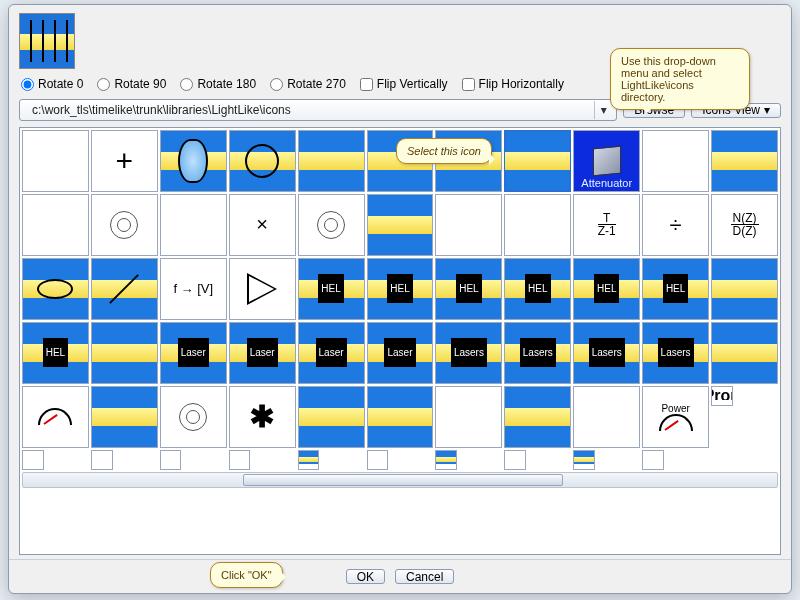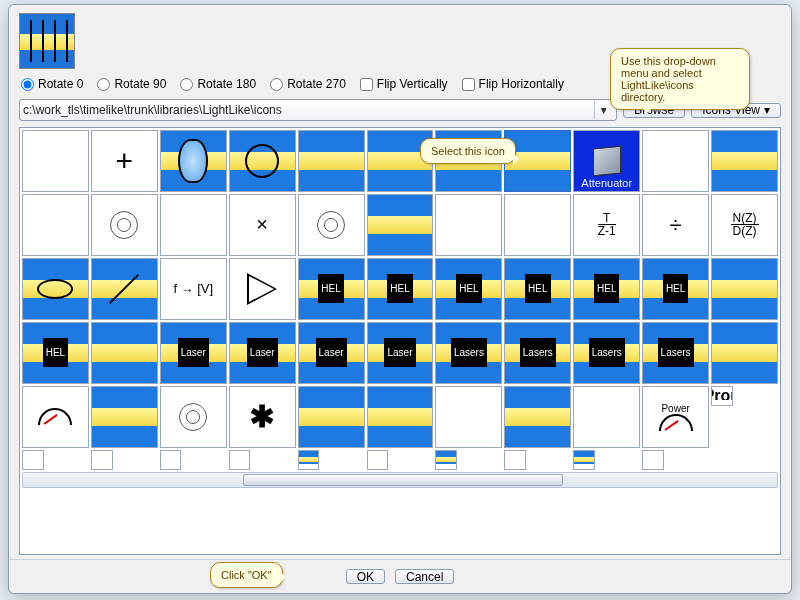--- a/index.html
+++ b/index.html
@@ -13,21 +13,21 @@
   .preview-row { display: flex; align-items: center; gap: 10px; }
   .preview-icon { width: 56px; height: 56px; background: #1e72d8; border: 1px solid #888; position: relative; overflow: hidden; }
   .preview-icon::before { content:""; position:absolute; left:0; right:0; top:20px; height:16px; background: linear-gradient(#fff89a,#f4d94a); }
   .preview-icon .wave { position:absolute; top:6px; bottom:6px; width:2px; background:#000; }
   .preview-icon .w1{left:10px} .preview-icon .w2{left:22px} .preview-icon .w3{left:34px} .preview-icon .w4{left:46px}
   .path-label { color: #222; }
   .opts-row { display: flex; align-items: center; gap: 14px; padding: 2px 0 2px 2px; }
   .radio, .check { display: inline-flex; align-items: center; gap: 4px; }
   .radio input, .check input { margin:0; }
   .dir-row { display: flex; align-items: center; gap: 6px; }
-  .combo { flex:1; display:flex; align-items:center; border:1px solid #8a9bb2; background: linear-gradient(#fff,#eef1f6); height:22px; border-radius:3px; padding:0 4px 0 3px;justify-content:space-between; }
+  .combo { flex:1; display:flex; align-items:center; border:1px solid #8a9bb2; background: linear-gradient(#fff,#eef1f6); height:22px; border-radius:3px; padding:0 4px 0 12px;justify-content:space-between; }
   .combo .txt { flex:1; color:#222; white-space:nowrap; overflow:hidden; }
   .combo .dd { width:18px; height:18px; border-left:1px solid #b8c2d2; display:flex; align-items:center; justify-content:center; color:#333; }
   .btn { height:15px; padding:0 10px; border:1px solid #8a9bb2; border-radius:3px; background:linear-gradient(#fdfdfe,#e3e8f0); display:inline-flex; align-items:center; gap:4px; cursor:default; }
   .grid-wrap { border:1px solid #8a9bb2; background:#fff; flex:1; overflow:hidden; padding:2px; }
   .grid { display:grid; grid-template-columns: repeat(11, 1fr); gap:2px; }
   .cell { aspect-ratio: 1.08/1; border:1px solid #9aa7bb; background:#fff; display:flex; align-items:center; justify-content:center; overflow:hidden; position:relative; font-size:10px; text-align:center; }
   .cell.blue { background:#1e7ae0; }
   .cell.blue::before { content:""; position:absolute; left:0; right:0; top:35%; height:30%; background:linear-gradient(#fff89a,#f4d94a); }
   .cell .txt { position:relative; z-index:2; background:#000; color:#fff; padding:9px 3px; font-size:10px; }
   .cell .wtxt { position:relative; z-index:2; color:#000; font-size:13px; }
@@ -300,14 +300,14 @@
     <div class="btn">
         <span>OK</span>
       </div>
     <div class="btn">
         <span>Cancel</span>
       </div>
   </div>
 </div>
 
 <div class="callout tail-bl" style="left:610px; top:48px; width:140px;">Use this drop-down menu and select LightLike\icons directory.</div>
-<div class="callout tail-tr" style="left:420px; top:138px;">Select this icon</div>
+<div class="callout tail-tr" style="left:396px; top:138px;font-style:italic;">Select this icon</div>
 <div class="callout tail-r" style="left:210px; top:562px;">Click "OK"</div>
 
 </body></html>

